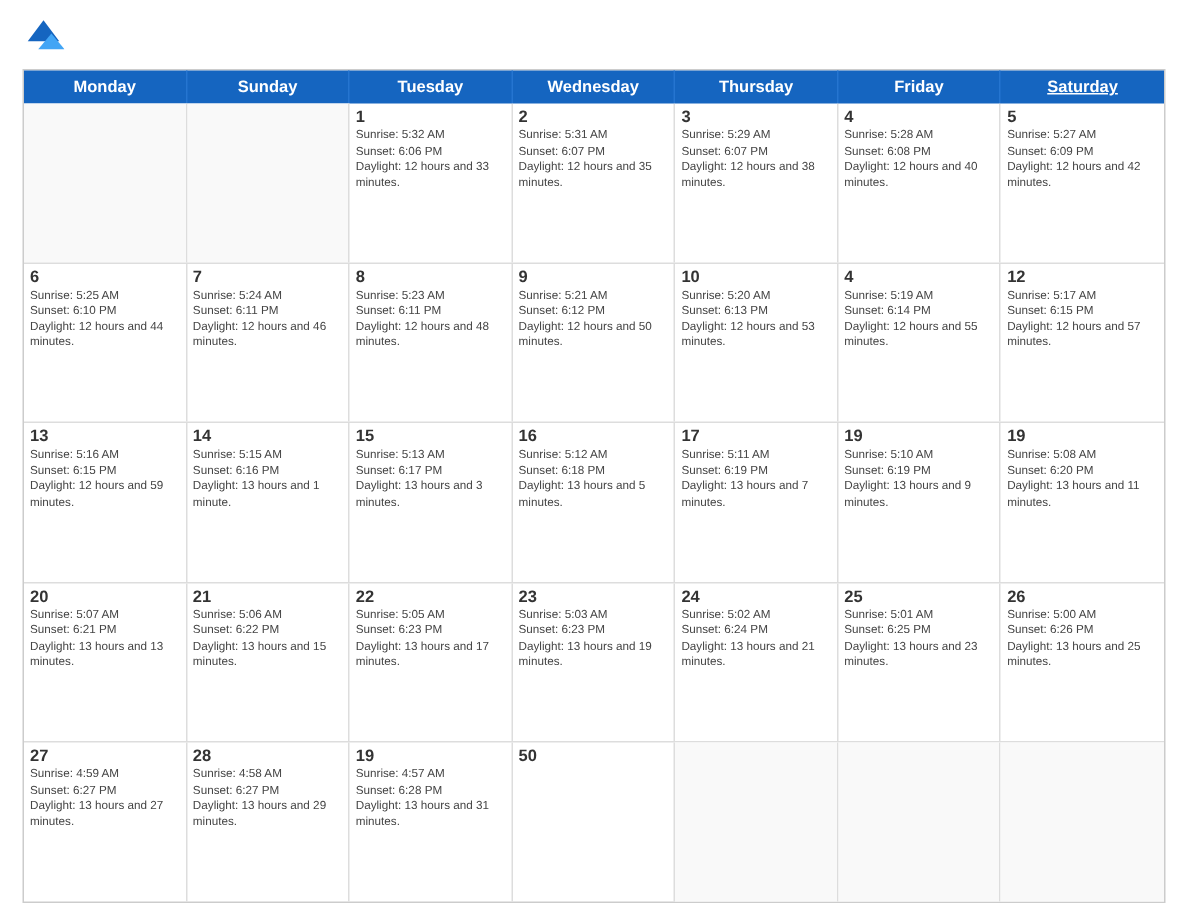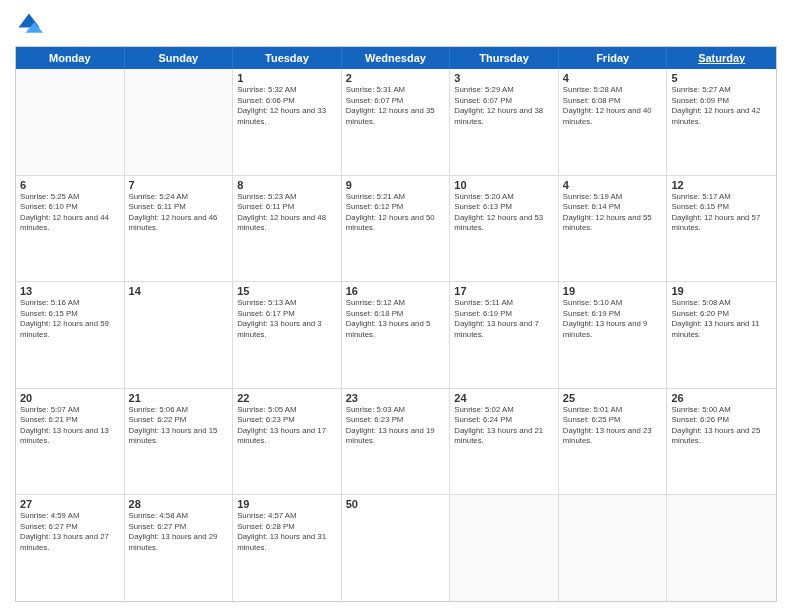--- a/index.html
+++ b/index.html
@@ -193,20 +193,21 @@
             <div class="cell-info">Sunrise: 5:17 AM<br>Sunset: 6:15 PM<br>Daylight: 12 hours and 57 minutes.</div>
           </div>
         </div>
         <div class="cal-row">
           <div class="cal-cell">
             <span class="day-num">13</span>
             <div class="cell-info">Sunrise: 5:16 AM<br>Sunset: 6:15 PM<br>Daylight: 12 hours and 59 minutes.</div>
           </div>
           <div class="cal-cell">
             <span class="day-num">14</span>
+            <div class="cell-info">Sunrise: 5:15 AM<br>Sunset: 6:16 PM<br>Daylight: 13 hours and 1 minute.</div>
           </div>
           <div class="cal-cell">
             <span class="day-num">15</span>
             <div class="cell-info">Sunrise: 5:13 AM<br>Sunset: 6:17 PM<br>Daylight: 13 hours and 3 minutes.</div>
           </div>
           <div class="cal-cell">
             <span class="day-num">16</span>
             <div class="cell-info">Sunrise: 5:12 AM<br>Sunset: 6:18 PM<br>Daylight: 13 hours and 5 minutes.</div>
           </div>
           <div class="cal-cell">

